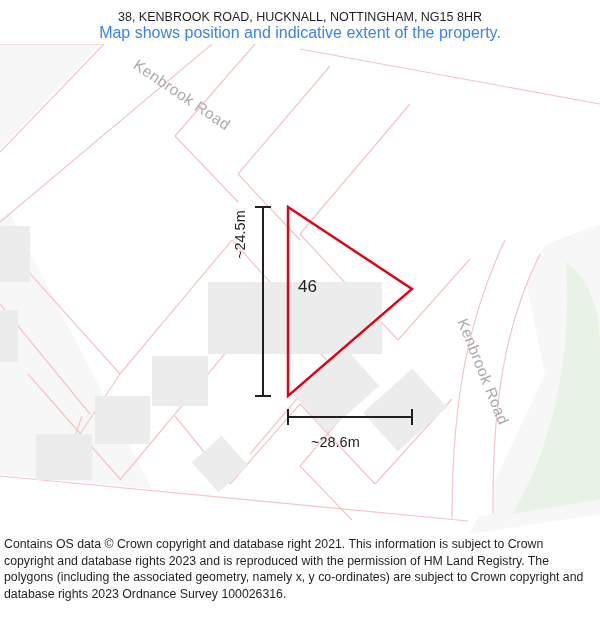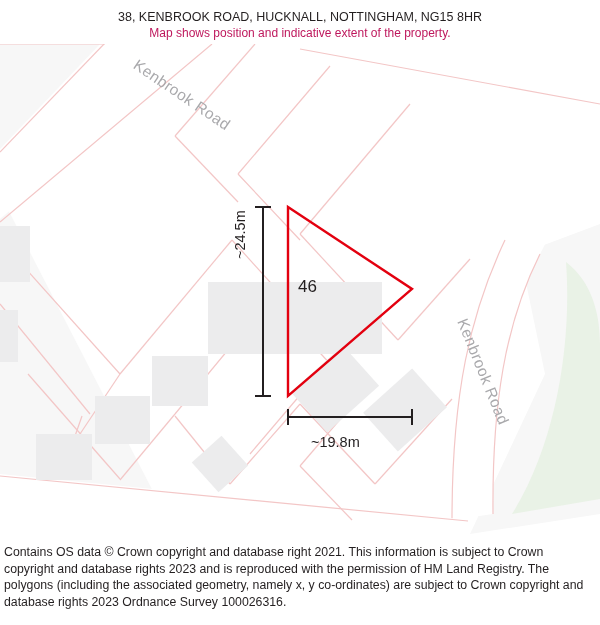--- a/index.html
+++ b/index.html
@@ -19,23 +19,23 @@
     width: 600px;
     padding-top: 9px;
     text-align: center;
   }
   .header .title {
     font-size: 12.5px;
     line-height: 16px;
     color: #231f20;
   }
   .header .subtitle {
-    font-size: 12px;
+    font-size: 16px;
     line-height: 16px;
-    color: #be185d;
+    color: #3b82f6;
   }
   .map-wrap {
     position: absolute;
     top: 44px;
     left: 0;
     width: 600px;
     height: 490px;
     background: #ffffff;
     overflow: hidden;
   }
@@ -101,21 +101,20 @@
   .footer {
     position: absolute;
     left: 0;
     top: 536px;
     width: 600px;
     padding: 0 4px;
     box-sizing: border-box;
     font-size: 12.3px;
     line-height: 16.5px;
     color: #231f20;
-    margin-top: 8px;
   }
 </style>
 </head>
 <body>
 
 <div class="header">
   <div class="title">38, KENBROOK ROAD, HUCKNALL, NOTTINGHAM, NG15 8HR</div>
   <div class="subtitle">Map shows position and indicative extent of the property.</div>
 </div>
 
@@ -208,16 +207,16 @@
       <line x1="412" y1="365" x2="412" y2="381"></line>
     </g>
   </svg>
 
   <div class="plot-number">46</div>
 
   <div class="road-label road-1">Kenbrook Road</div>
   <div class="road-label road-2">Kenbrook Road</div>
 
   <div class="dim-vertical">~24.5m</div>
-  <div class="dim-horizontal">~19.8m</div>
+  <div class="dim-horizontal">~28.6m</div>
 </div>
 
 <div class="footer">Contains OS data © Crown copyright and database right 2021. This information is subject to Crown copyright and database rights 2023 and is reproduced with the permission of HM Land Registry. The polygons (including the associated geometry, namely x, y co-ordinates) are subject to Crown copyright and database rights 2023 Ordnance Survey 100026316.</div>
 
 </body></html>

